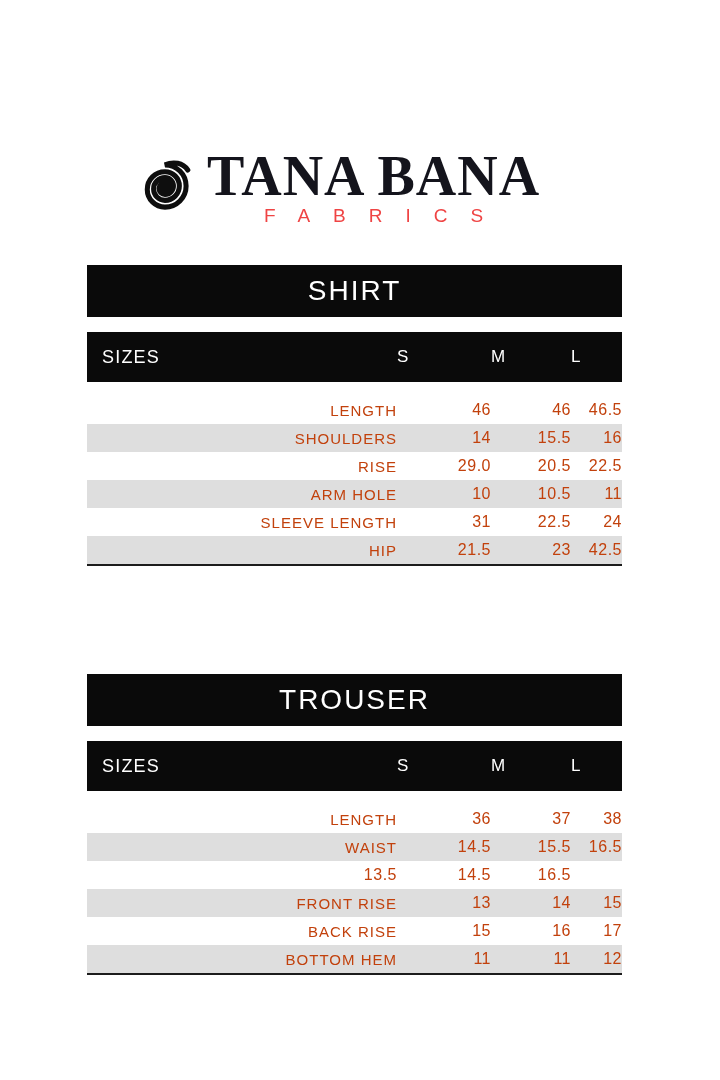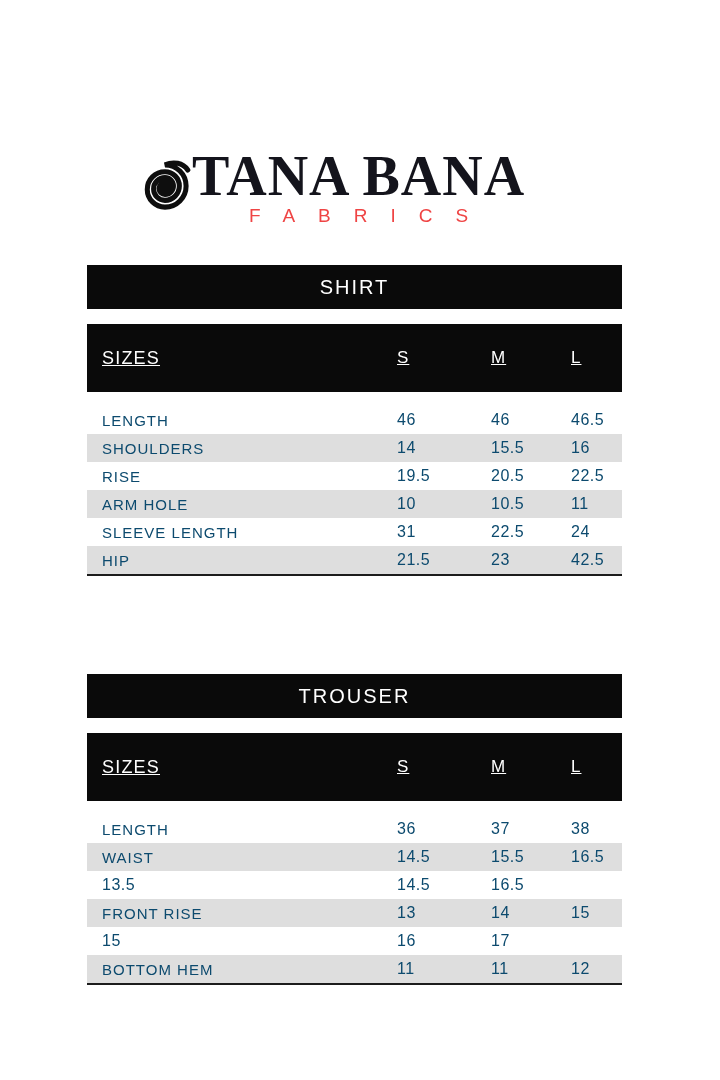--- a/index.html
+++ b/index.html
@@ -3,61 +3,60 @@
 <meta charset="utf-8">
 <style>
   html,body{margin:0;padding:0;background:#ffffff;}
   .page{
     position:relative;width:720px;height:1080px;margin:0 auto;
     background:#ffffff;overflow:hidden;
     font-family:"Liberation Sans",sans-serif;
   }
 
   
-  .logo{position:absolute;top:148px;left:138px;display:flex;align-items:flex-start;}
+  .logo{position:absolute;top:148px;left:138px;display:flex;align-items:flex-start;gap:15px;}
   .logo svg{display:block;margin-top:8px;}
   .logo-text{display:flex;flex-direction:column;align-items:center;}
   .brand-name{
     font-family:"Liberation Serif",serif;font-weight:600;
     font-size:56px;line-height:1.0;letter-spacing:1px;color:#14141c;
     white-space:nowrap;
   }
   .brand-sub{
     font-family:"Liberation Sans",sans-serif;font-weight:500;
     font-size:19px;color:#ef4444;letter-spacing:23px;margin-right:-23px;
     margin-top:1px;white-space:nowrap;
   }
 
   
   .size-table{position:absolute;left:87px;width:535px;}
   .size-table.shirt{top:265px;}
   .size-table.trouser{top:674px;}
 
   .title-bar{
-    height:44px;background:#0a0a0a;color:#ffffff;
+    height:52px;background:#0a0a0a;color:#ffffff;
     display:flex;align-items:center;justify-content:center;
-    font-size:20px;font-weight:500;letter-spacing:2px;
+    font-size:28px;font-weight:500;letter-spacing:2px;
     margin-bottom:15px;
   }
   .grid{
     display:grid;
     grid-template-columns:1fr 94px 80px 51px;
     align-items:center;
     padding-left:15px;
   }
   .sizes-bar{
-    height:68px;background:#0a0a0a;color:#ffffff;
+    height:50px;background:#0a0a0a;color:#ffffff;
     margin-bottom:14px;
-    text-decoration:underline;
   }
   .sizes-bar .sizes-label{font-size:18px;font-weight:500;letter-spacing:1.2px;}
   .sizes-bar .col{font-size:17px;font-weight:500;letter-spacing:1px;}
 
   .rows{border-bottom:2px solid #1c1c1c;}
-  .row{height:28px;color:#0c4a6e;}
+  .row{height:28px;color:#c2410c;text-align:right;}
   .row:nth-child(even){background:#dedede;}
   .row .label{font-size:15px;font-weight:500;letter-spacing:1px;white-space:nowrap;}
   .row .val{font-size:16px;font-weight:500;letter-spacing:0.5px;}
 </style>
 </head>
 <body>
 
 <div class="page">
 
   <div class="logo">
@@ -98,21 +97,21 @@
         <span class="val">46.5</span>
       </div>
       <div class="row grid">
         <span class="label">SHOULDERS</span>
         <span class="val">14</span>
         <span class="val">15.5</span>
         <span class="val">16</span>
       </div>
       <div class="row grid">
         <span class="label">RISE</span>
-        <span class="val">19.5</span>
+        <span class="val">29.0</span>
         <span class="val">20.5</span>
         <span class="val">22.5</span>
       </div>
       <div class="row grid">
         <span class="label">ARM HOLE</span>
         <span class="val">10</span>
         <span class="val">10.5</span>
         <span class="val">11</span>
       </div>
       <div class="row grid">
@@ -158,20 +157,21 @@
         <span class="val">14.5</span>
         <span class="val">16.5</span>
       </div>
       <div class="row grid">
         <span class="label">FRONT RISE</span>
         <span class="val">13</span>
         <span class="val">14</span>
         <span class="val">15</span>
       </div>
       <div class="row grid">
+        <span class="label">BACK RISE</span>
         <span class="val">15</span>
         <span class="val">16</span>
         <span class="val">17</span>
       </div>
       <div class="row grid">
         <span class="label">BOTTOM HEM</span>
         <span class="val">11</span>
         <span class="val">11</span>
         <span class="val">12</span>
       </div>

